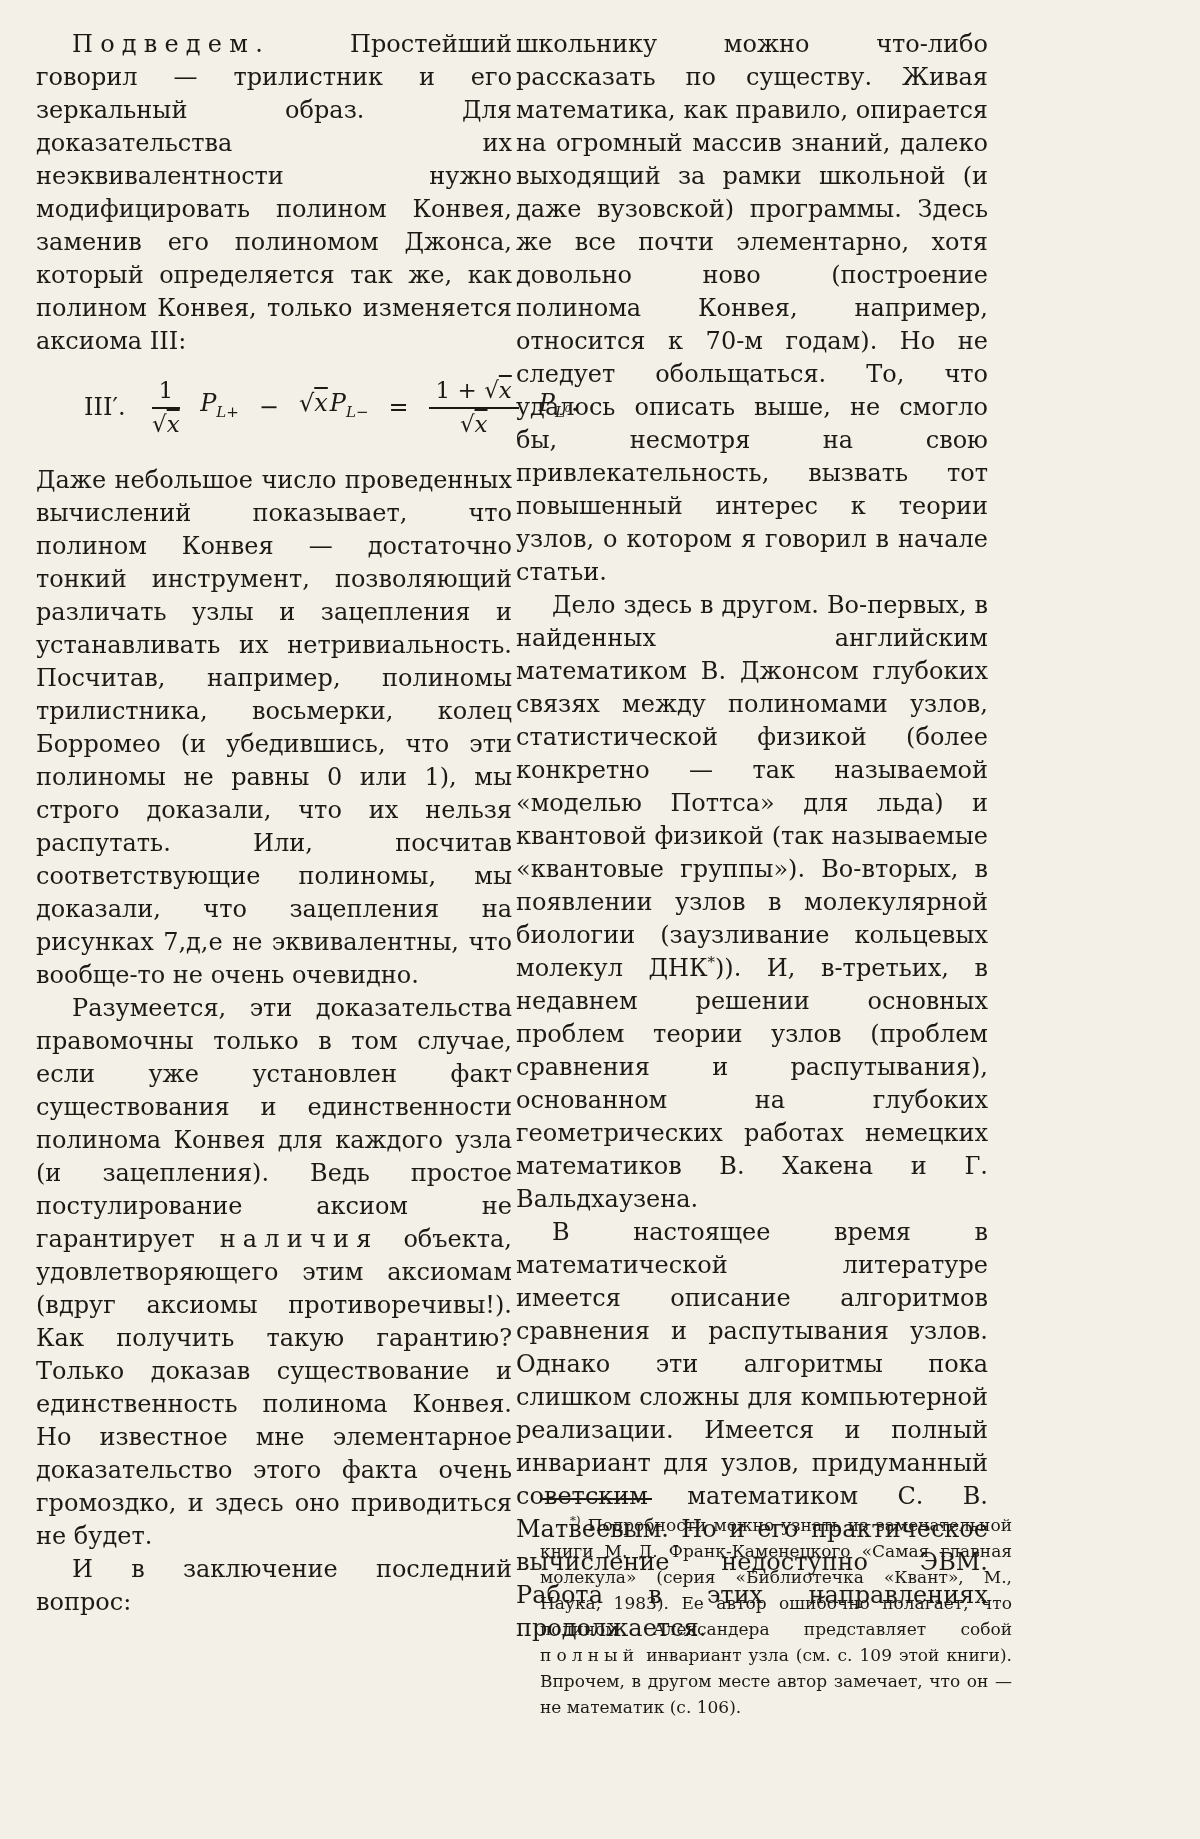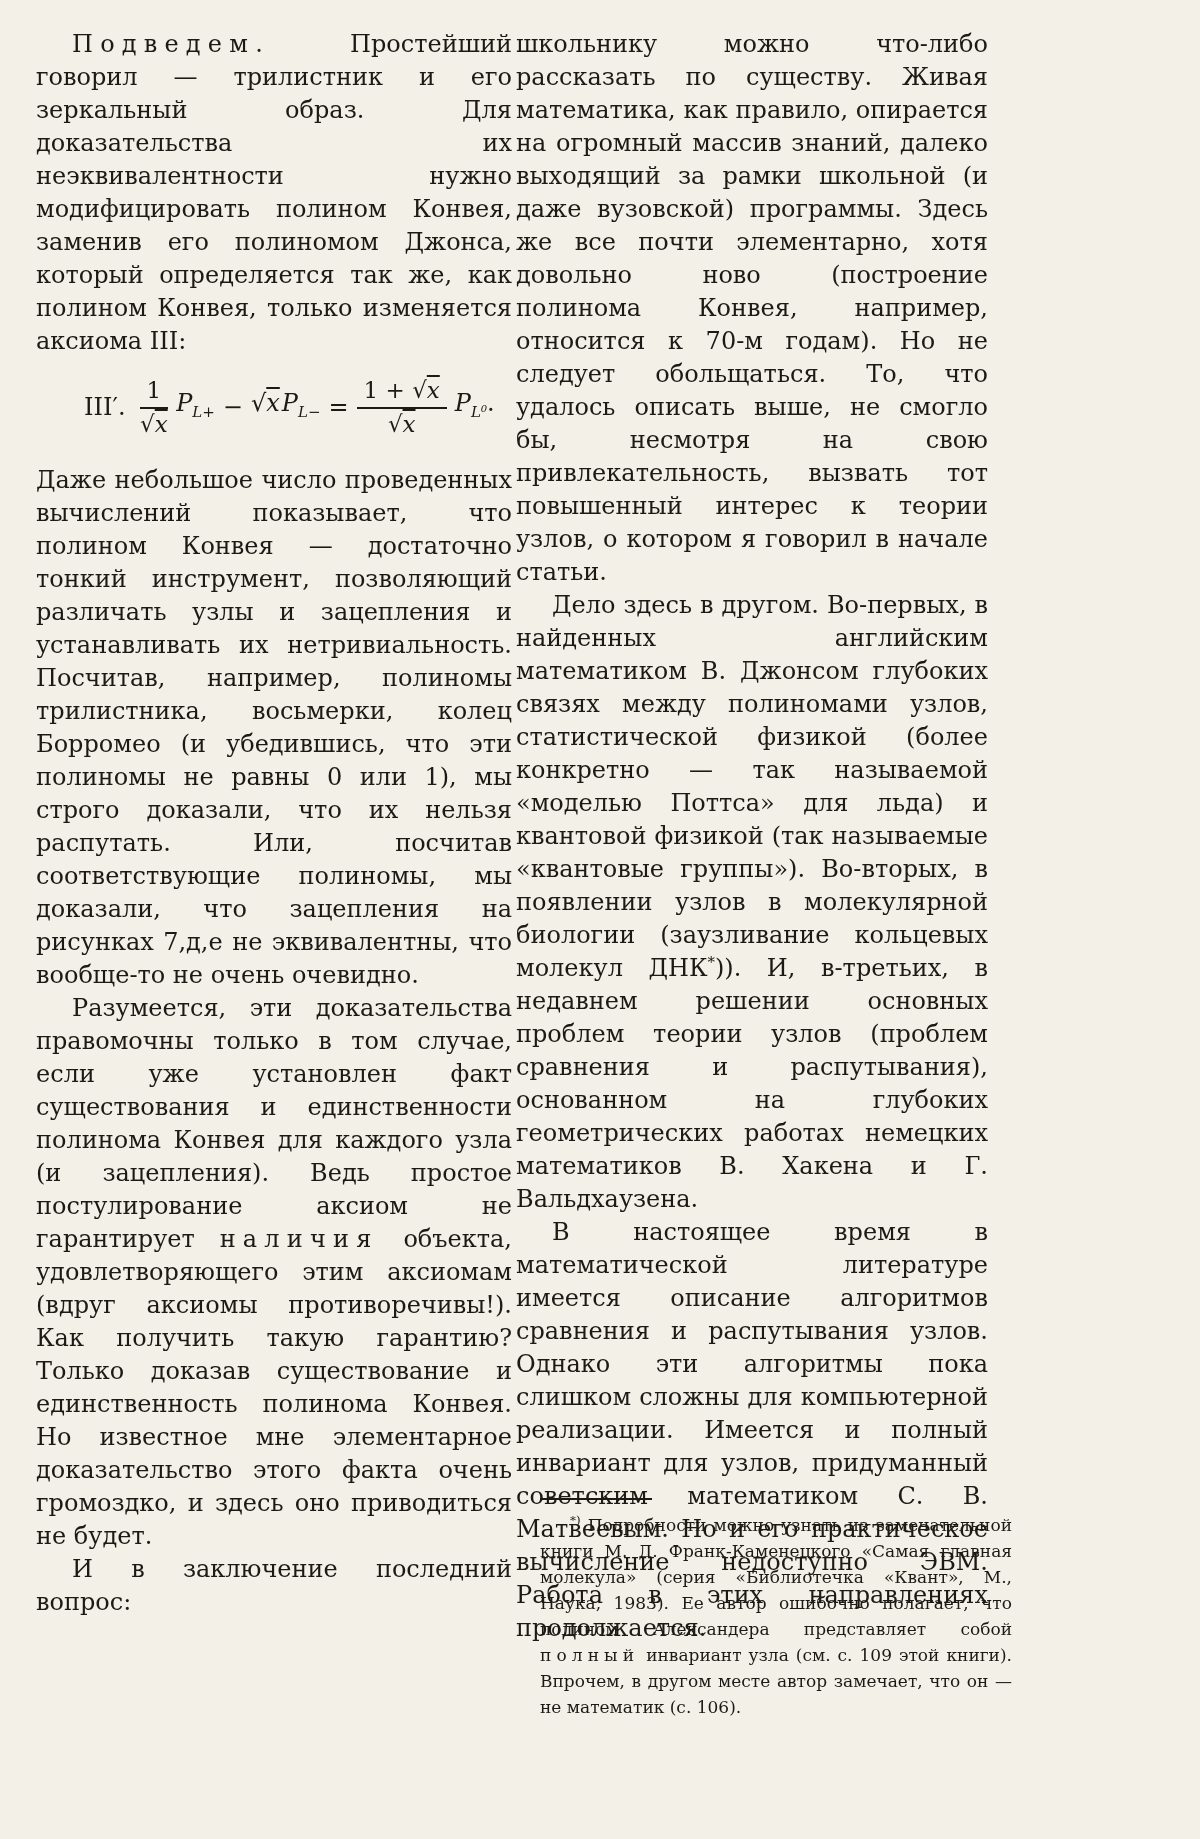--- a/index.html
+++ b/index.html
@@ -29,21 +29,21 @@
 
   .heading {
     font-size: 26px; font-weight: bold;
     margin: 44px 0 24px; letter-spacing: 0.01em;
     text-align: left;
   }
 
   .formula {
     display: flex; align-items: center;
     margin: 20px 0 26px 48px;
-    font-size: 24px; gap: 6px; text-align: left;
+    font-size: 24px; gap: 18px; text-align: left;
     white-space: nowrap;
   }
   .f-label { margin-right: 8px; }
   .f-var   { font-style: italic; padding-left: 2px; }
   .formula sub { font-style: italic; font-size: 15px; vertical-align: -6px; }
   .frac { display: inline-flex; flex-direction: column; align-items: center;
           line-height: 1.12; font-size: 23px; }
   .frac .num { padding: 0 7px 3px; border-bottom: 2px solid var(--ink, #1d1a16); }
   .frac .den { padding-top: 3px; }
   .ol  { text-decoration: overline; font-style: italic; }

